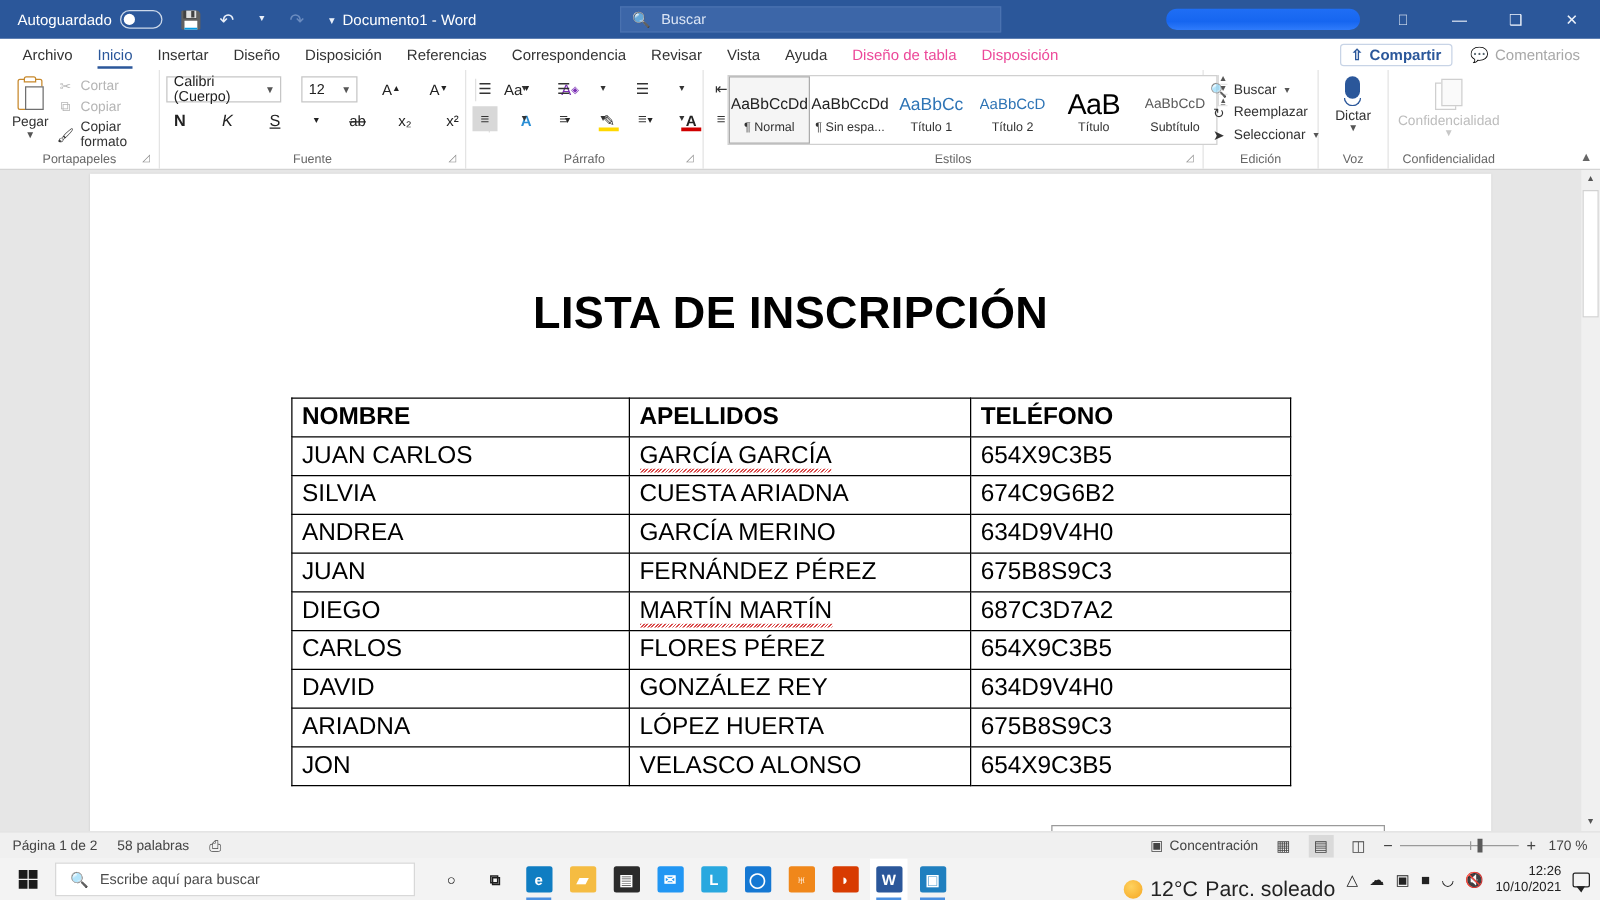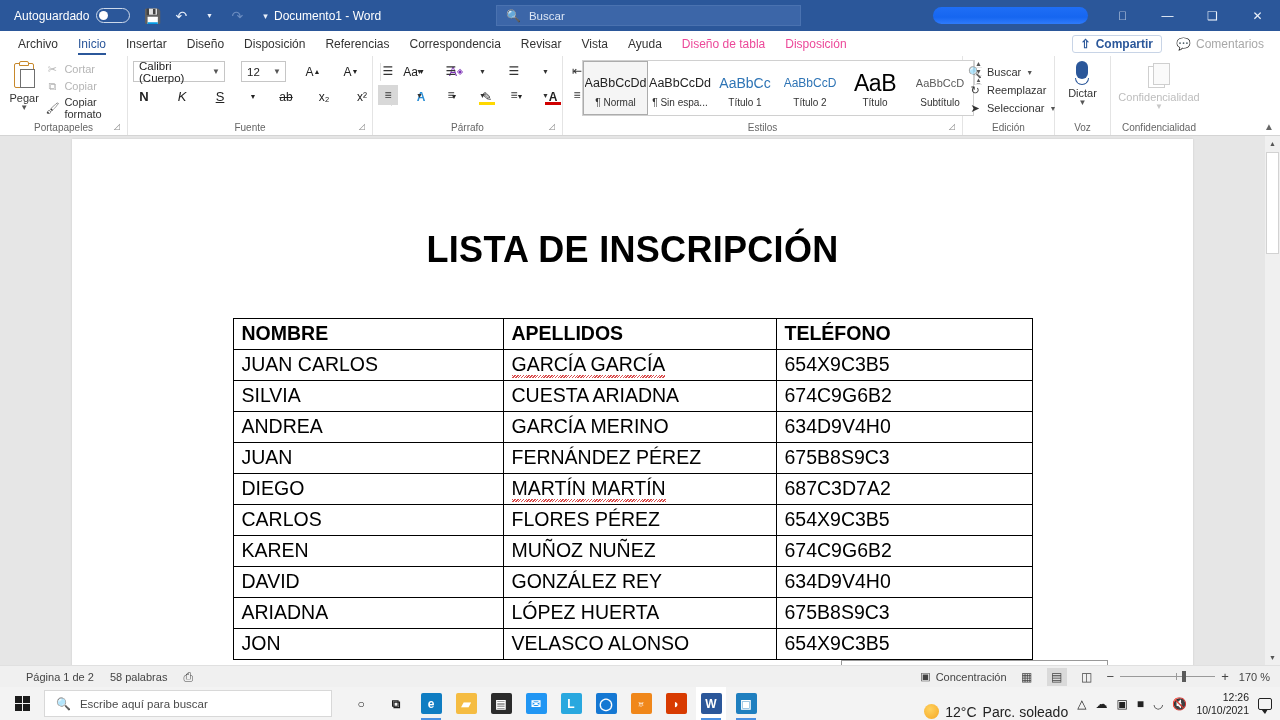--- a/index.html
+++ b/index.html
@@ -191,21 +191,21 @@
   .vscroll .arrow { height: 15px; display:flex; align-items:center; justify-content:center; font-size:7px; color:#555; }
   .vscroll .thumb { position:absolute; left:1px; top: 16px; width: 13px; height: 102px; background:#fff; border:1px solid #d2d2d2; }
   .vscroll .arrow.bot { position:absolute; bottom:0; left:0; right:0; }
 
   
   .statusbar {
     position:absolute; left:0; top: 665px; width: 1280px; height: 22px;
     background: #f0f0f0; display:flex; align-items:center; font-size: 11px; color:#444;
     border-top: 1px solid #e0e0e0;
   }
-  .sb-left { display:flex; align-items:center; gap: 16px; padding-left: 26px; }
+  .sb-left { display:flex; align-items:center; gap: 16px; padding-left: 10px; }
   .sb-right { margin-left:auto; display:flex; align-items:center; gap: 10px; padding-right: 10px; }
   .viewbtn { width: 20px; height: 18px; display:flex; align-items:center; justify-content:center; font-size:12px; color:#444; }
   .viewbtn.active { background:#dadada; }
   .zoomslider { display:flex; align-items:center; gap:6px; }
   .track { width: 95px; height:1px; background:#9a9a9a; position:relative; }
   .track .knob { position:absolute; left: 62px; top:-5px; width:4px; height:11px; background:#5a5a5a; }
   .track .mid { position:absolute; left: 56px; top:-3px; width:1px; height:7px; background:#9a9a9a; }
 
   
   .taskbar {
@@ -220,21 +220,21 @@
     display:flex; align-items:center; gap: 9px; padding-left: 11px;
     font-size: 11.5px; color:#4a4a4a;
   }
   .tbicons { display:flex; align-items:center; gap: 5px; margin-left: 14px; }
   .tbi { width: 30px; height: 33px; display:flex; align-items:center; justify-content:center; position:relative; }
   .tbi .sq { width: 21px; height: 21px; border-radius: 2px; display:flex; align-items:center;
              justify-content:center; font-size: 12px; color:#fff; font-weight:bold; }
   .tbi.active::after { content:""; position:absolute; left:5px; right:5px; bottom:0; height:2px; background:#4a90e2; }
   .tbi.hl { background: #ffffff; }
   .tray { margin-left:auto; display:flex; align-items:center; gap: 9px; padding-right: 8px; font-size: 11px; color:#222; }
-  .weather { display:flex; align-items:center; gap:6px; font-size: 14px; margin-top: 16px; }
+  .weather { display:flex; align-items:center; gap:6px; font-size: 17px; margin-top: 16px; }
   .sun { width:15px; height:15px; border-radius:50%; background: radial-gradient(circle at 40% 35%, #ffd25e, #f5a623); }
   .clock { text-align:right; line-height: 13px; font-size: 10.5px; }
   .trayic { font-size: 12px; color:#222; }
   .notif { width: 14px; height: 12px; border: 1.4px solid #222; border-radius: 2px; position: relative; }
   .notif::after { content:""; position:absolute; left:2px; bottom:-5px; width:0; height:0;
                   border-left:4px solid transparent; border-right:3px solid transparent; border-top:5px solid #222; }
 </style>
 </head>
 <body>
 
@@ -543,25 +543,20 @@
               <td class="c0">DIEGO</td>
               <td class="c1"><span class="spell">MARTÍN MARTÍN</span></td>
               <td class="c2">687C3D7A2</td>
             </tr>
             <tr>
               <td class="c0">CARLOS</td>
               <td class="c1">FLORES PÉREZ</td>
               <td class="c2">654X9C3B5</td>
             </tr>
             <tr>
-              <td class="c0">KAREN</td>
-              <td class="c1">MUÑOZ NUÑEZ</td>
-              <td class="c2">674C9G6B2</td>
-            </tr>
-            <tr>
               <td class="c0">DAVID</td>
               <td class="c1">GONZÁLEZ REY</td>
               <td class="c2">634D9V4H0</td>
             </tr>
             <tr>
               <td class="c0">ARIADNA</td>
               <td class="c1">LÓPEZ HUERTA</td>
               <td class="c2">675B8S9C3</td>
             </tr>
             <tr>

